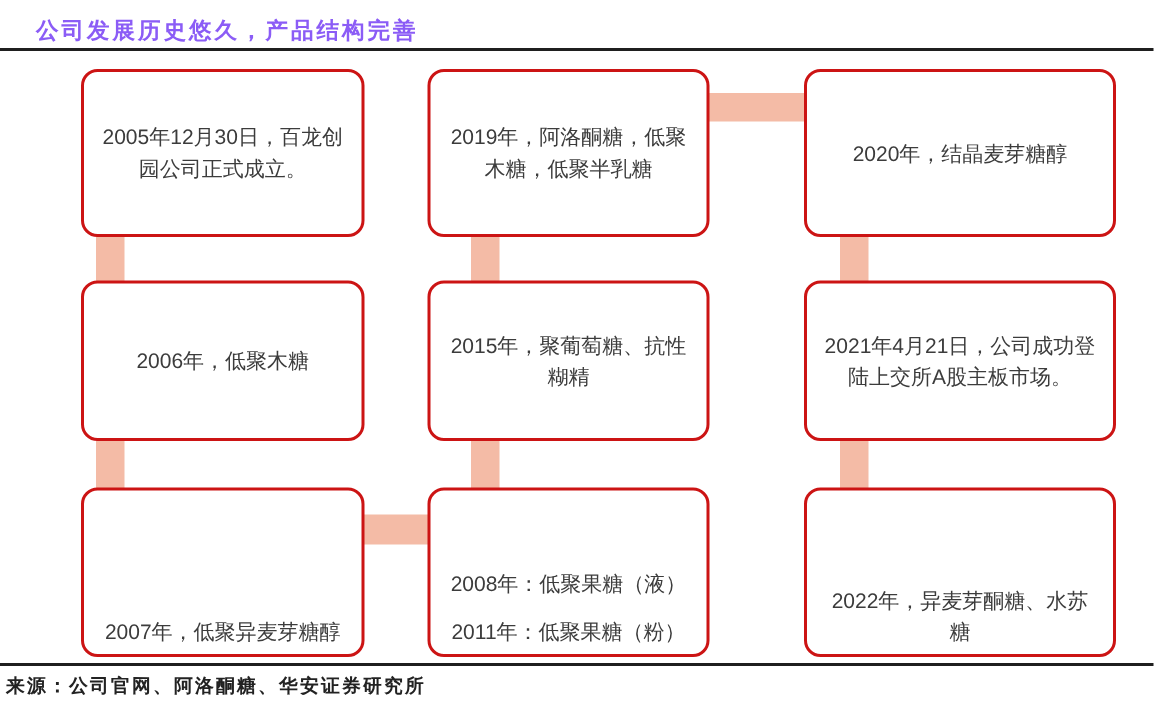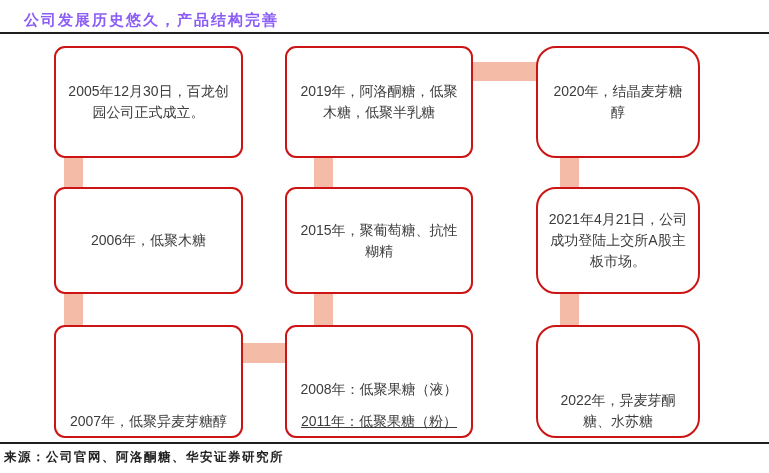--- a/index.html
+++ b/index.html
@@ -41,28 +41,28 @@
     display: flex; align-items: center; justify-content: center;
     text-align: center;
     font-size: 14px; line-height: 21px; color: #3c3c3c;
     padding: 4px 10px;
     box-sizing: border-box;
     z-index: 2;
   }
   
   .c1 { left: 37px;  width: 189px; margin-left: 17px; }
   .c2 { left: 285px; width: 188px; }
-  .c3 { left: 536px; width: 164px; border-radius: 20px; }
+  .c3 { left: 536px; width: 208px; }
   
   .r1 { top: 46px;  height: 112px; }
   .r2 { top: 187px; height: 107px; }
   .r3 { top: 325px; height: 113px; align-items: flex-end; }
 
   .tbox .ln { display: block; }
-  .tbox .ln + .ln { margin-top: 11px; text-decoration: underline; }
+  .tbox .ln + .ln { margin-top: 11px; }
 
   .connector { position: absolute; background: #f4bba6; z-index: 1; }
   .conn-v { width: 19px; height: 35px; }
   .cx1 { left: 64px; }
   .cx2 { left: 314px; }
   .cx3 { left: 560px; }
   .cy-a { top: 155px; }   
   .cy-b { top: 292px; }   
   .conn-h-bottom { left: 224px; top: 343px; width: 63px; height: 20px; }
   .conn-h-top    { left: 471px; top: 62px;  width: 67px; height: 19px; }

